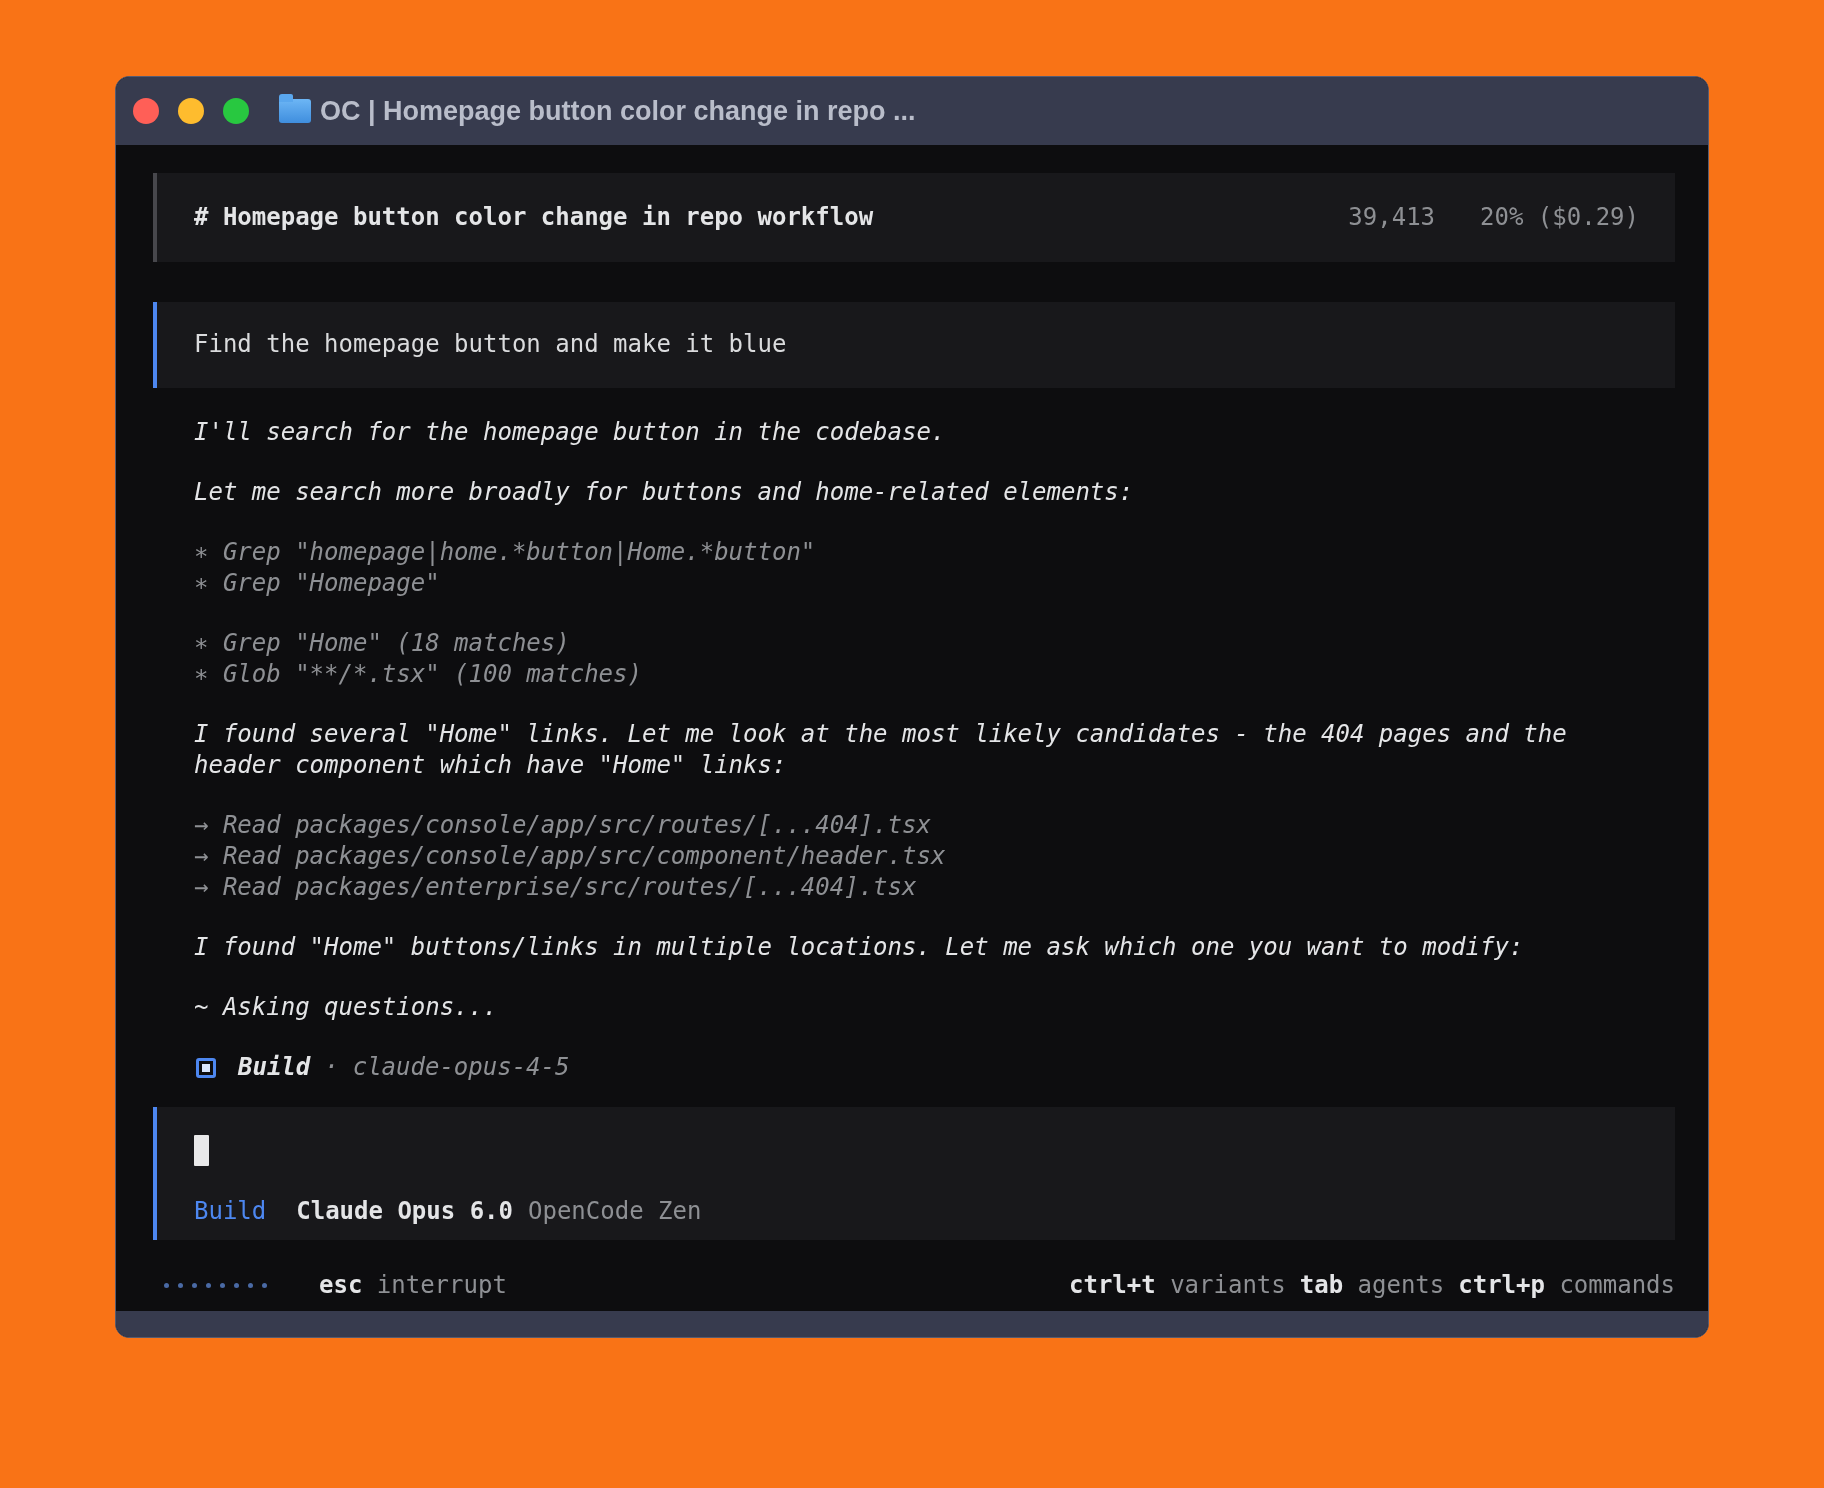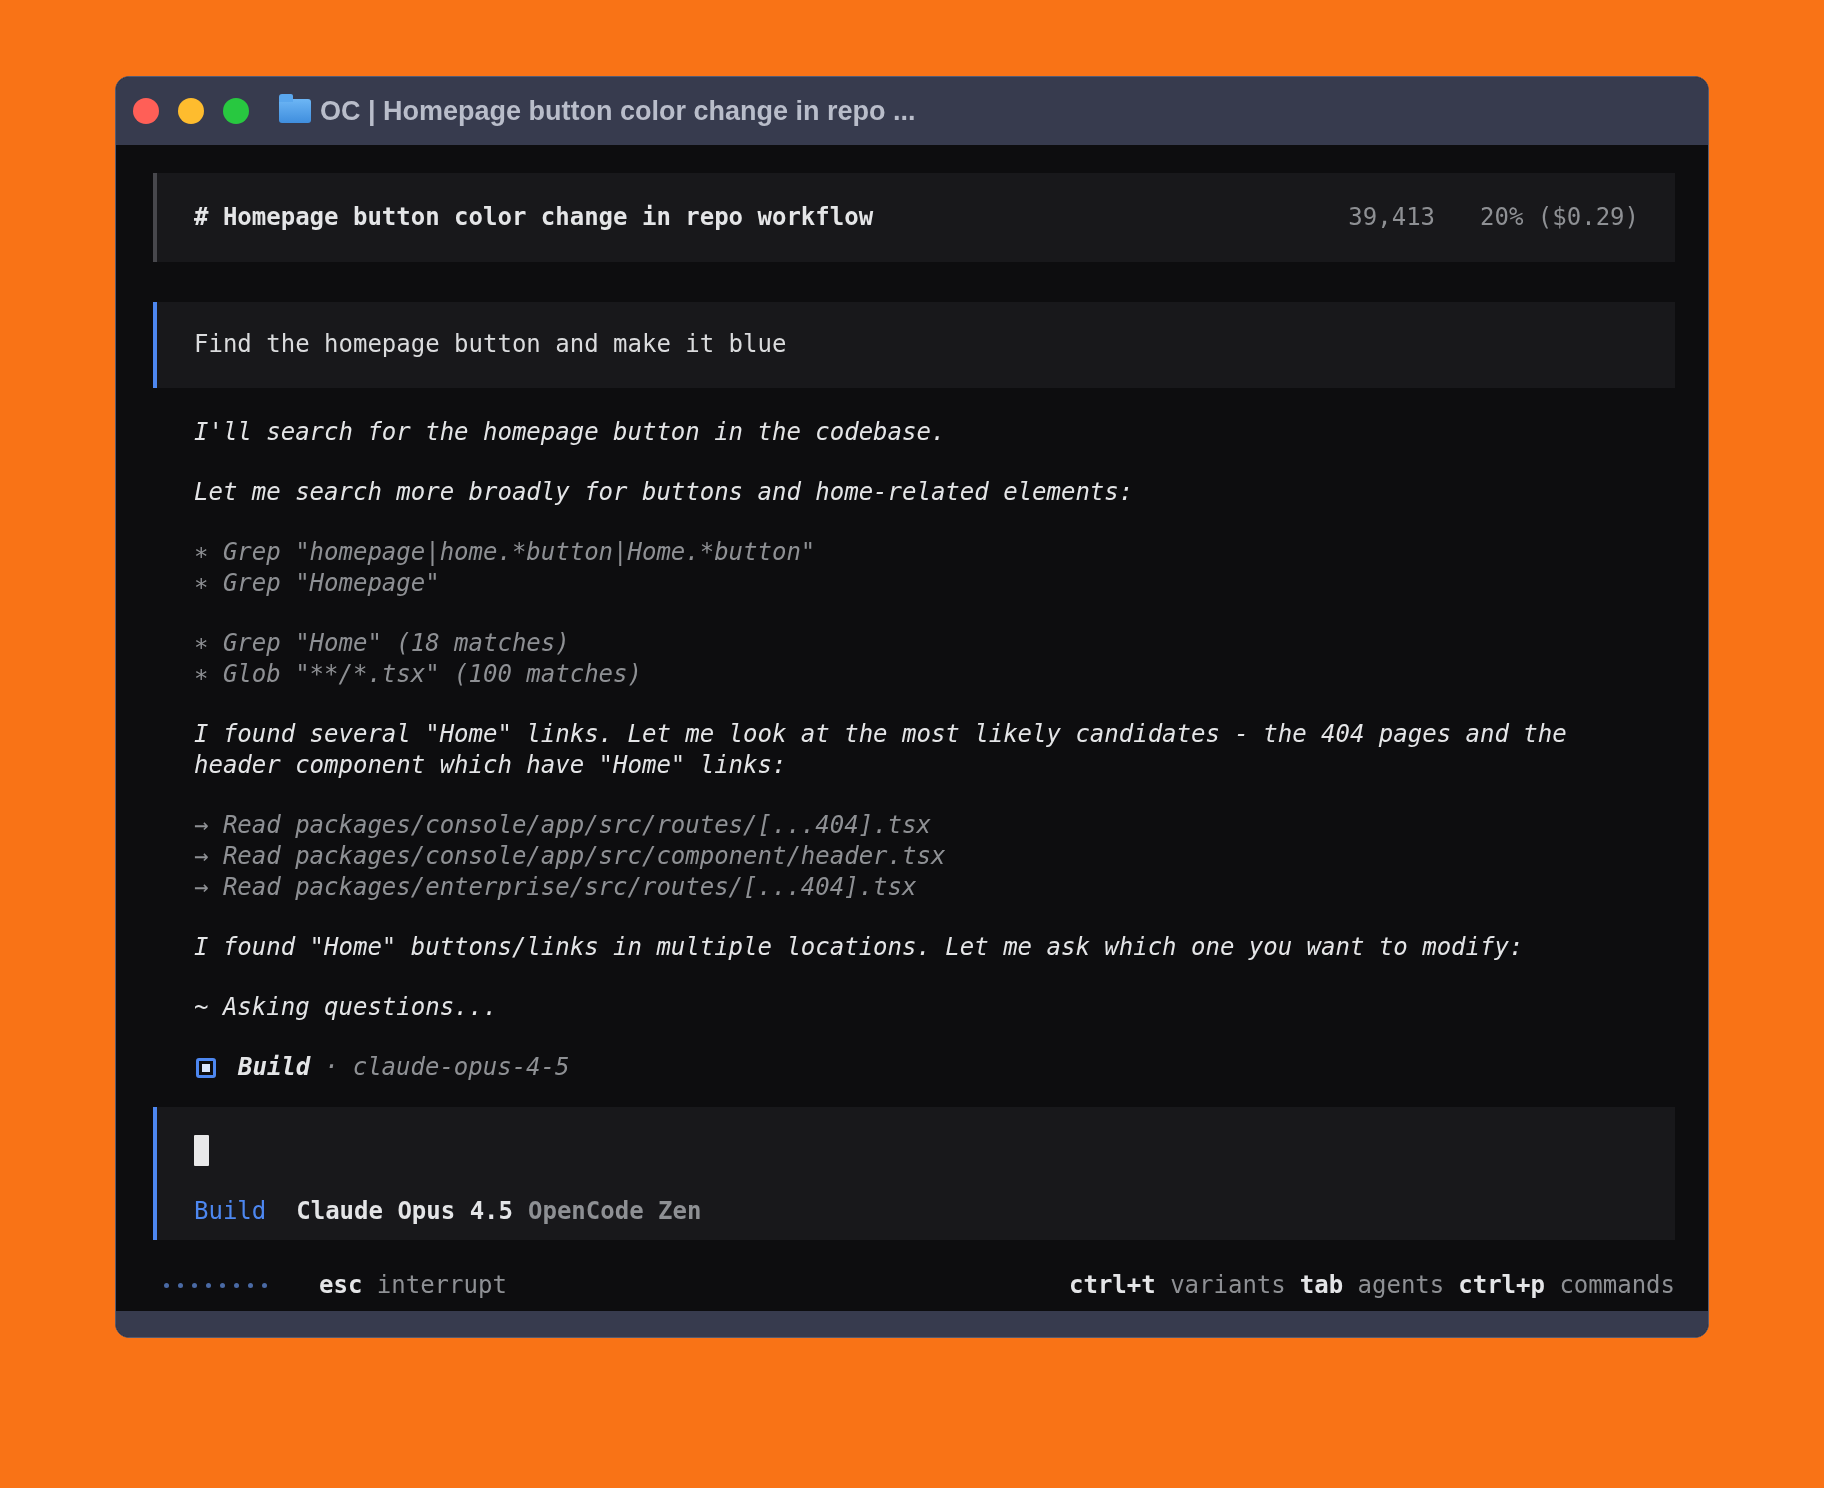--- a/index.html
+++ b/index.html
@@ -120,21 +120,21 @@
   .cursor-line { height: 31px; margin-bottom: 30px; }
   .cursor {
     display: inline-block;
     width: 15px; height: 31px;
     background: var(--cursor, #e9e9ea);
     border-radius: 1px;
   }
   .model-line { display: flex; line-height: 31px; }
   .input-agent { color: var(--accent-blue, #4d87f0); margin-right: 30px; white-space: pre; }
   .input-model { color: var(--text-bright, #e4e5e7); font-weight: bold; margin-right: 15px; white-space: pre; }
-  .input-provider { color: var(--text-dim, #8e9094); white-space: pre; font-weight: bold; }
+  .input-provider { color: var(--text-dim, #8e9094); white-space: pre; }
   .status-row {
     margin-top: 30px;
     display: flex;
     align-items: center;
     line-height: 31px;
     padding-left: 11px;
   }
   .spinner { display: flex; gap: 9px; align-items: center; margin-right: 52px; }
   .dot { width: 5px; height: 5px; border-radius: 50%; background: var(--dots, #4a6aa5); }
   .hint { white-space: pre; }
@@ -213,21 +213,21 @@
           <span class="agent-model">claude-opus-4-5</span>
         </div>
       </div>
 
       <div class="panel blue input-block">
         <div class="cursor-line">
           <span class="cursor"></span>
         </div>
         <div class="model-line">
           <span class="input-agent">Build</span>
-          <span class="input-model">Claude Opus 4.5</span>
+          <span class="input-model">Claude Opus 6.0</span>
           <span class="input-provider">OpenCode Zen</span>
         </div>
       </div>
 
       <div class="status-row">
         <span class="spinner">
           <span class="dot"></span>
             <span class="dot"></span>
             <span class="dot"></span>
             <span class="dot"></span>

